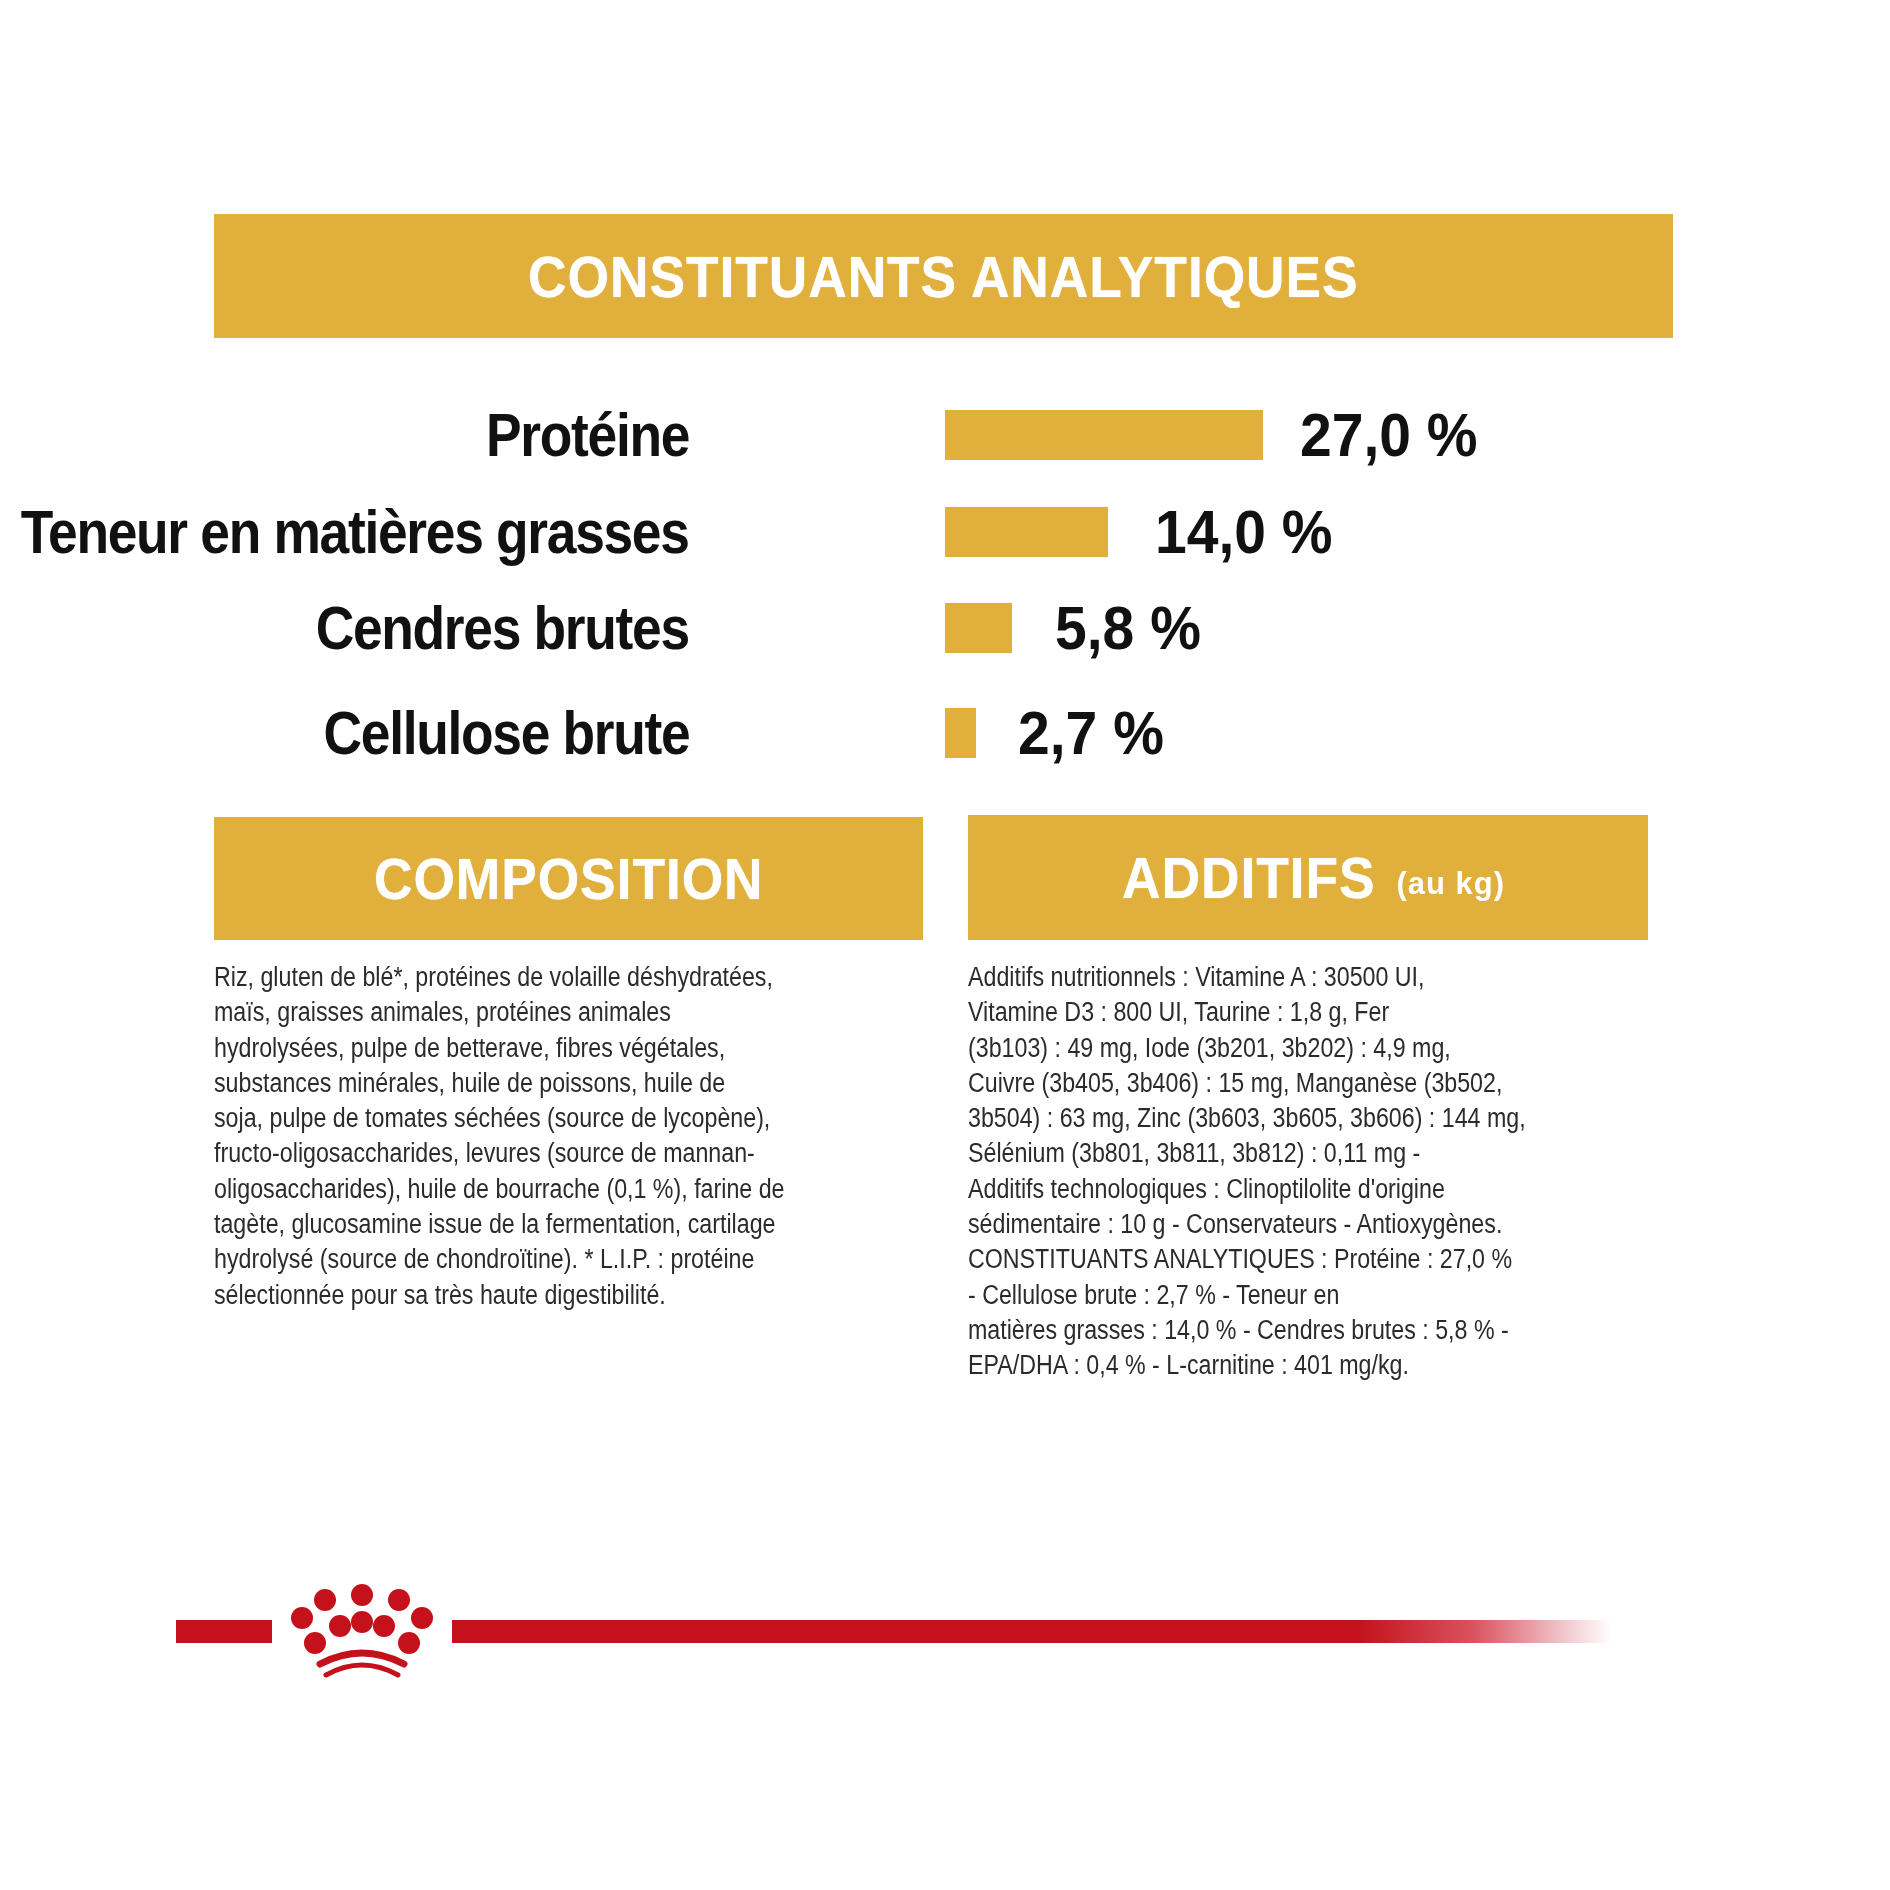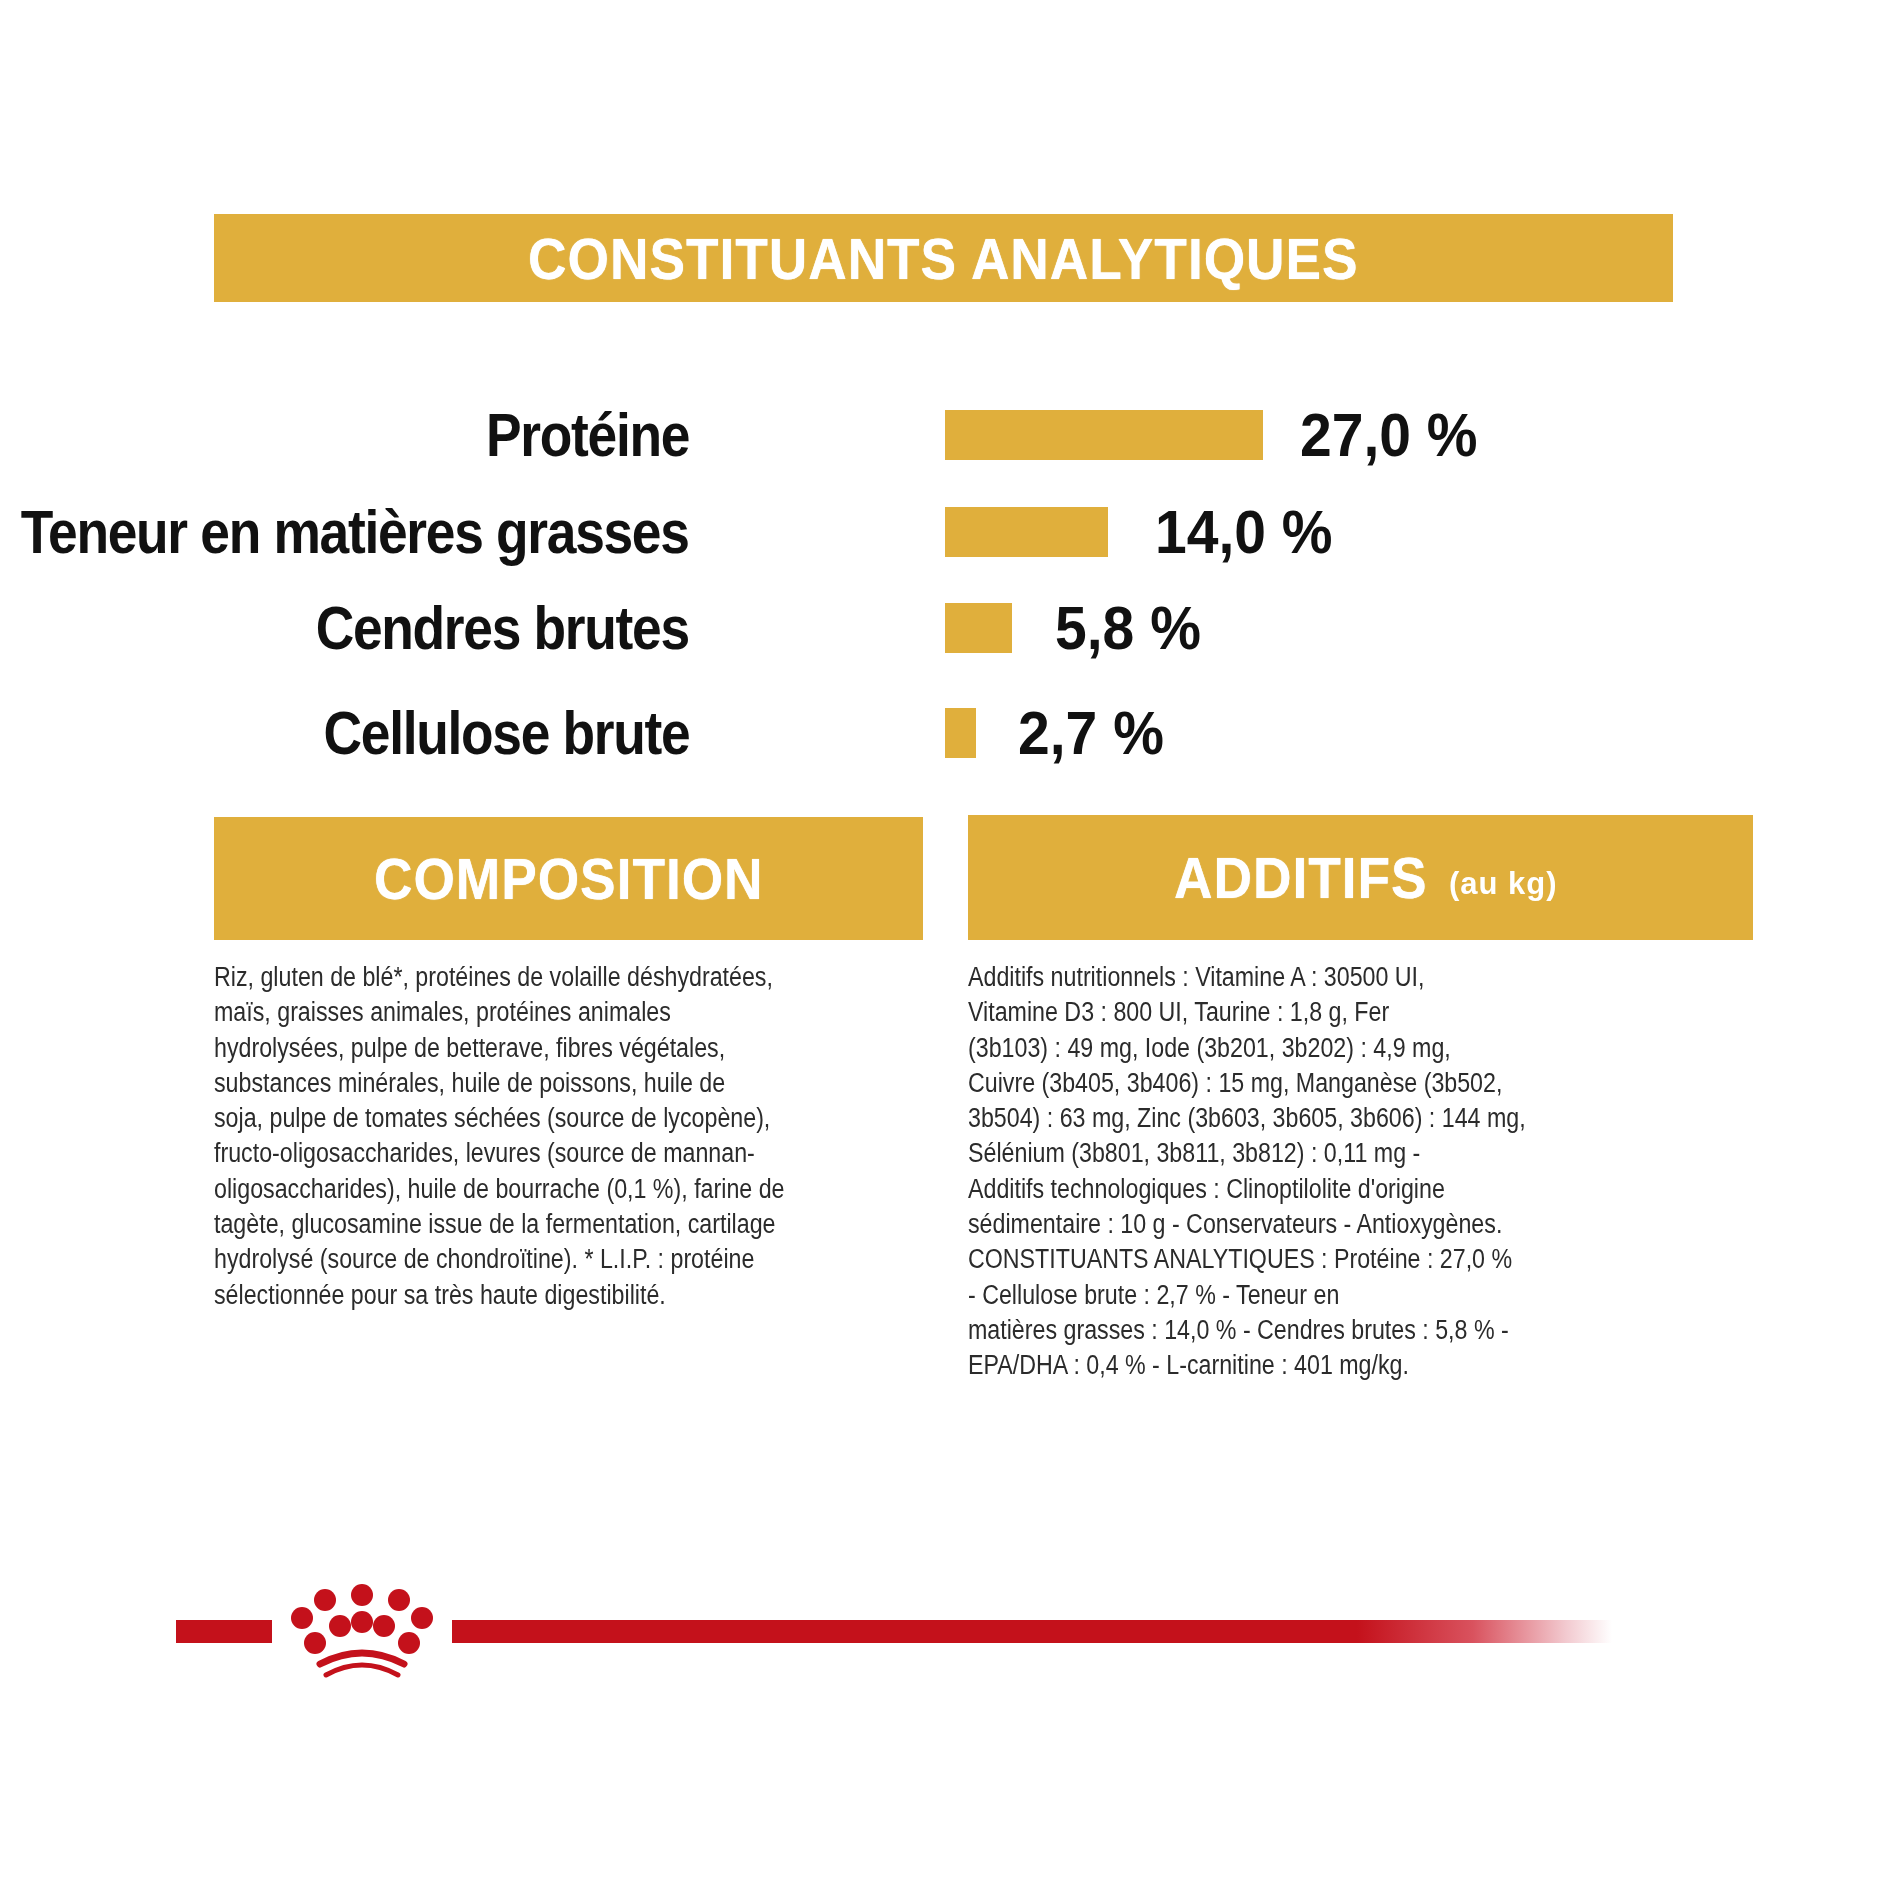--- a/index.html
+++ b/index.html
@@ -10,23 +10,23 @@
     }
     .band {
       position: absolute; background: #e0af3c;
       display: flex; align-items: center; justify-content: center;
       color: #ffffff; font-weight: 700;
       font-family: "Liberation Sans", "DejaVu Sans", sans-serif;
       letter-spacing: 1px;
     }
     .band .title { font-size: 58px; transform: scaleX(0.92); text-shadow: 0 0 1px #fff; }
     .band .sub { font-size: 31px; margin-left: 10px; margin-top: 12px; }
-    #top-band { left: 214px; top: 214px; width: 1459px; height: 88px; }
+    #top-band { left: 214px; top: 214px; width: 1459px; height: 124px; }
     #comp-band { left: 214px; top: 817px; width: 709px; height: 123px; }
-    #add-band { left: 968px; top: 815px; width: 785px; height: 125px; }
+    #add-band { left: 968px; top: 815px; width: 680px; height: 125px; }
 
     .row { position: absolute; left: 0; width: 1676px; height: 70px; }
     .row .label {
       position: absolute; right: calc(1890px - 903px); top: 0;
       font-size: 62px; font-weight: 700; color: #111111; white-space: nowrap;
       line-height: 70px; letter-spacing: -1.5px;
       transform-origin: right center; transform: scaleX(0.86);
     }
     .row .bar { position: absolute; left: 945px; top: 10px; height: 50px; background: #e0af3c; }
     .row .value {

